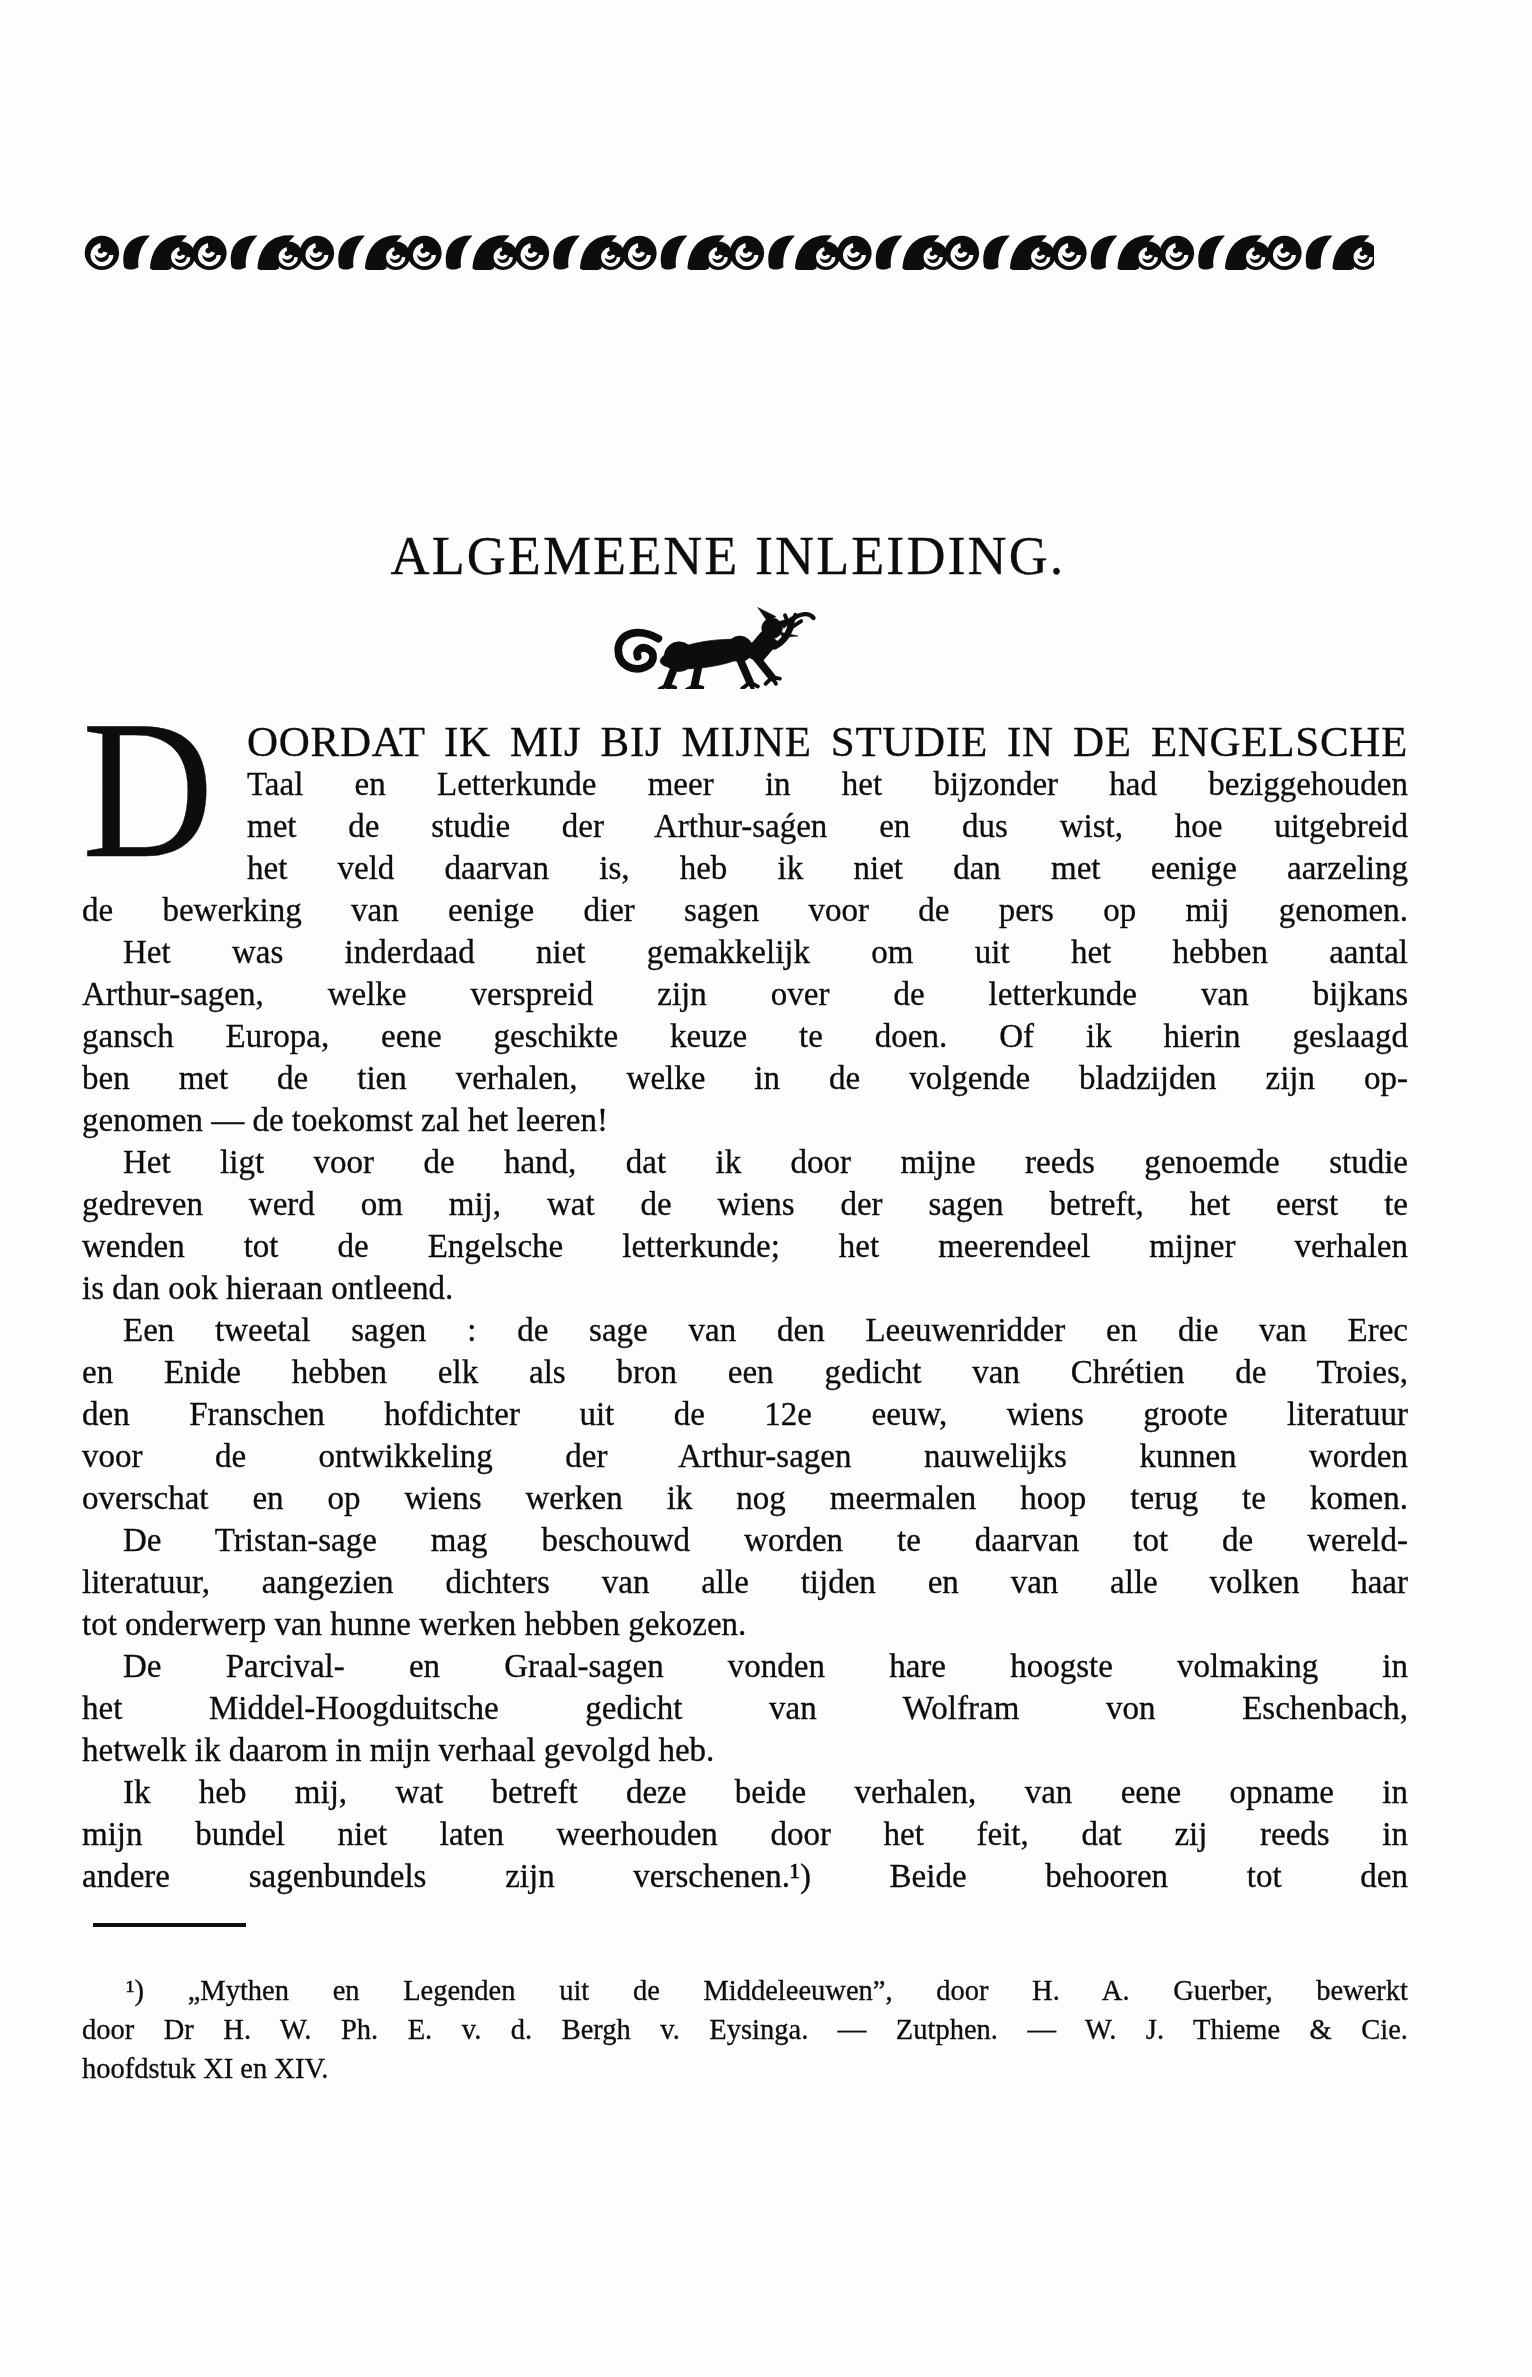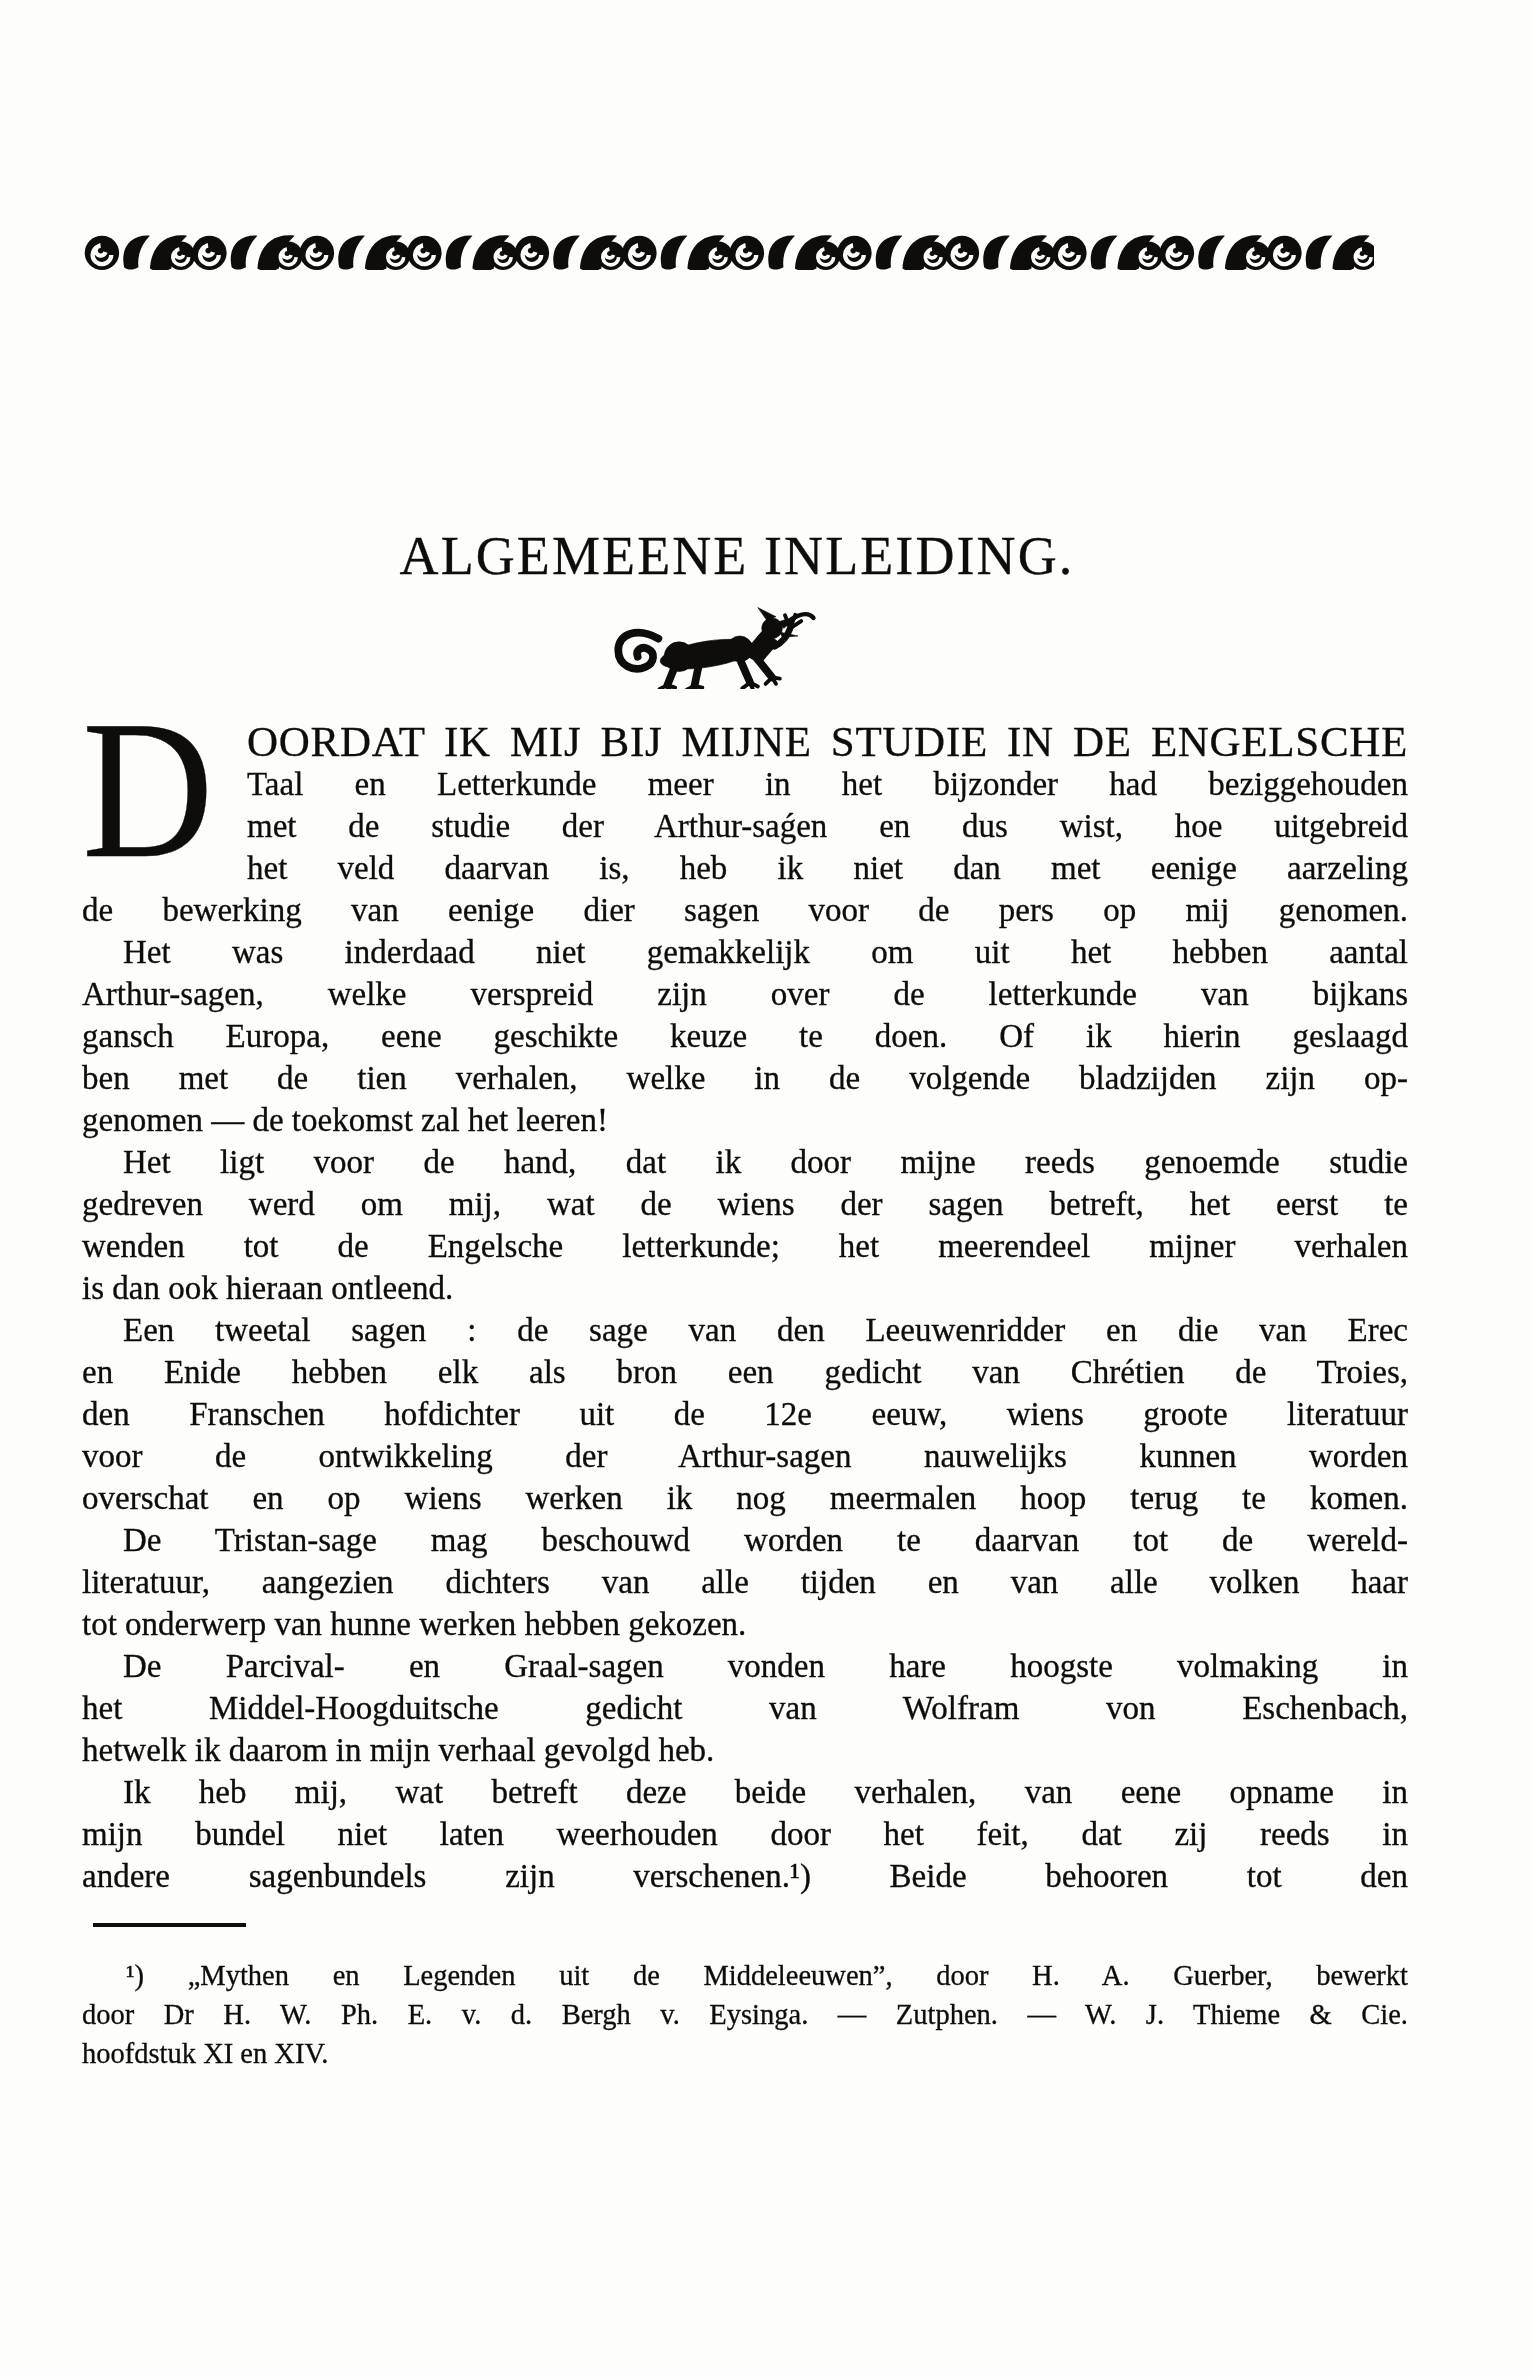--- a/index.html
+++ b/index.html
@@ -7,21 +7,21 @@
     position:relative;
     width:1533px;height:2377px;
     background:#fdfdfb;
     overflow:hidden;
     font-family:"Liberation Serif","DejaVu Serif",serif;
     color:#0e0d0b;
     -webkit-text-stroke:0.3px #0e0d0b;
   }
   .top-border{position:absolute;left:84px;top:230px;width:1290px;height:40px;}
   .title{
-    position:absolute;left:74px;top:528px;width:1326px;
+    position:absolute;left:65px;top:528px;width:1326px;
     margin:0;font-size:54px;line-height:57px;font-weight:normal;
     text-align:center;letter-spacing:2.1px;white-space:nowrap;
   }
   .vignette{position:absolute;left:581px;top:605px;width:271px;height:84px;}
   .textblock{
     position:absolute;left:82px;top:721px;width:1326px;
     font-size:33px;line-height:42px;
   }
   .para{margin:0;}
   .ln{height:42px;line-height:42px;white-space:nowrap;}
@@ -32,21 +32,21 @@
   .dropcap-float{float:left;width:165px;height:150px;}
   .dropcap{
     display:block;font-size:198px;line-height:137px;
     transform:scale(0.92,1);transform-origin:0 0;
   }
   .footnote{
     position:absolute;left:82px;top:1923px;width:1326px;
     font-size:28.5px;line-height:39px;
   }
   .fn-rule{height:3.6px;width:153px;background:#0e0d0b;margin-left:11.4px;}
-  .fn-lines{margin-top:29px;}
+  .fn-lines{margin-top:44px;}
   .fn-ln{height:39px;line-height:39px;}
   .fn-ind{text-indent:44px;}
   svg .ink{fill:#0e0d0b;}
 </style>
 </head>
 <body>
 
 <div class="page">
 
   <svg class="top-border" viewBox="0 0 1800 56" preserveAspectRatio="none">

